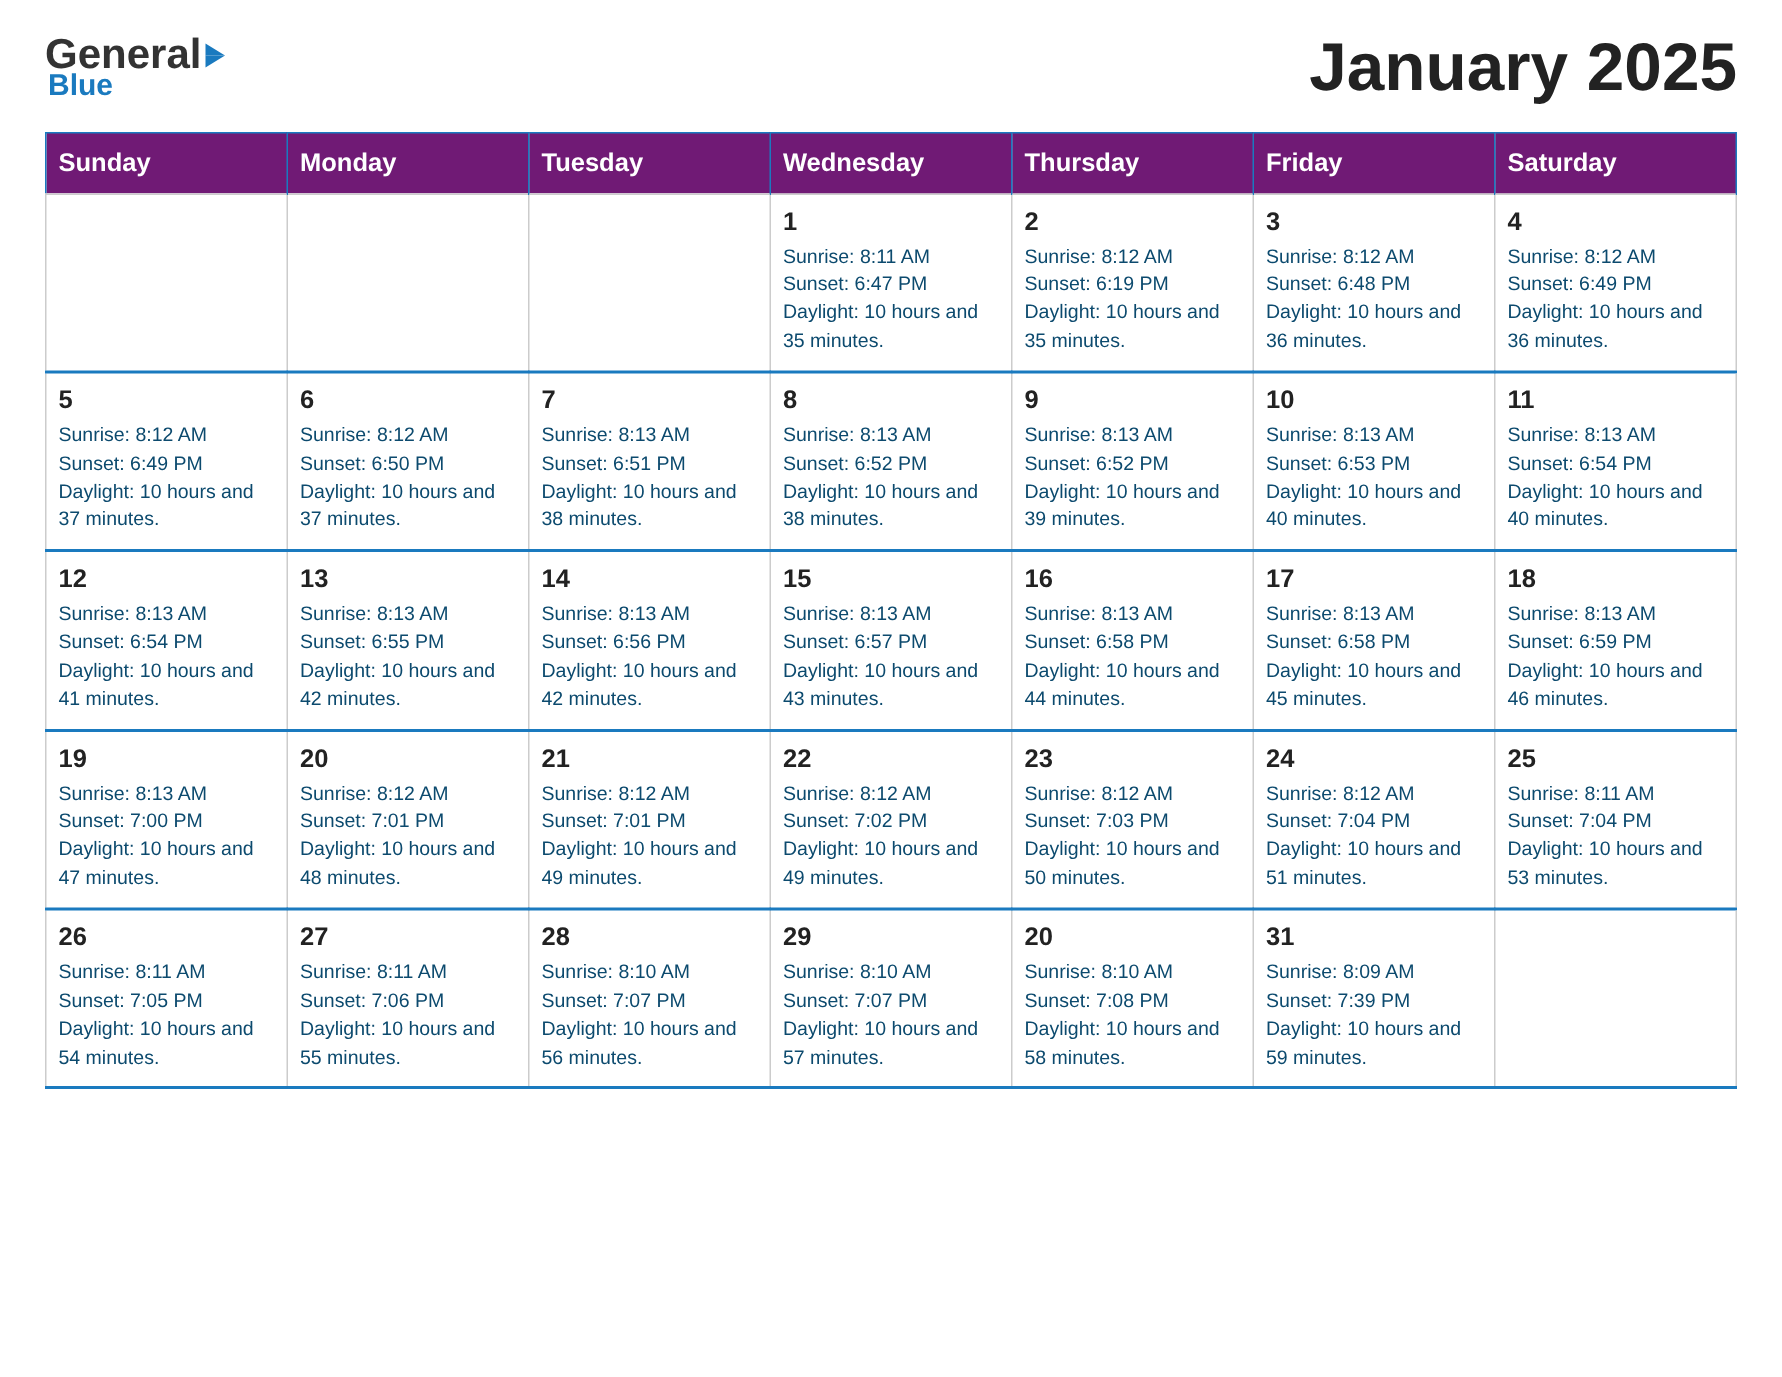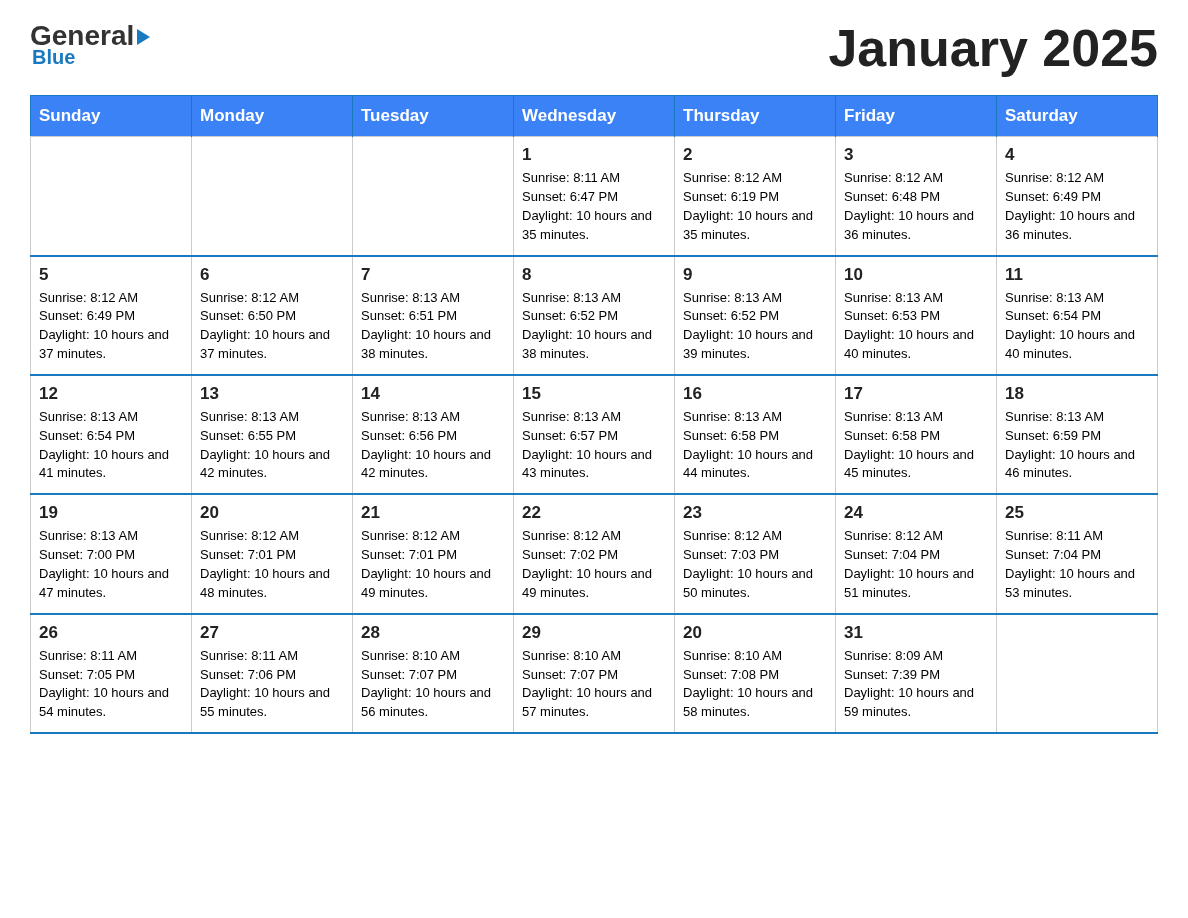--- a/index.html
+++ b/index.html
@@ -46,40 +46,40 @@
     .logo-line2 {
       display: flex;
       flex-direction: row;
       align-items: center;
       margin-top: -6px;
     }
     .title-block {
       text-align: right;
     }
     .title-block h1 {
-      font-size: 52px;
+      font-size: 45px;
       font-weight: bold;
       color: #222;
       line-height: 1.1;
     }
     .title-block h2 {
       font-size: 22px;
       font-weight: normal;
       color: #333;
       margin-top: 4px;
     }
 
     
     .calendar {
       width: 100%;
       border-collapse: collapse;
       border: 1px solid #1a7abf;
     }
     .calendar thead tr th {
-      background-color: #3b82f6;
+      background-color: #701a75;
       color: #fff;
       font-size: 17px;
       font-weight: bold;
       padding: 10px 8px;
       text-align: left;
       border-right: 1px solid #1a7abf;
     }
     .calendar tbody tr td {
       vertical-align: top;
       border: 1px solid #ccc;
@@ -92,21 +92,21 @@
     }
     .day-number {
       font-size: 17px;
       font-weight: bold;
       color: #222;
       display: block;
       margin-bottom: 4px;
     }
     .day-info {
       font-size: 13px;
-      color: #000000;
+      color: #0c4a6e;
       line-height: 1.45;
     }
     .empty-cell {
       background: #fff;
     }
   </style>
 </head>
 <body>
 
 <div class="header">

